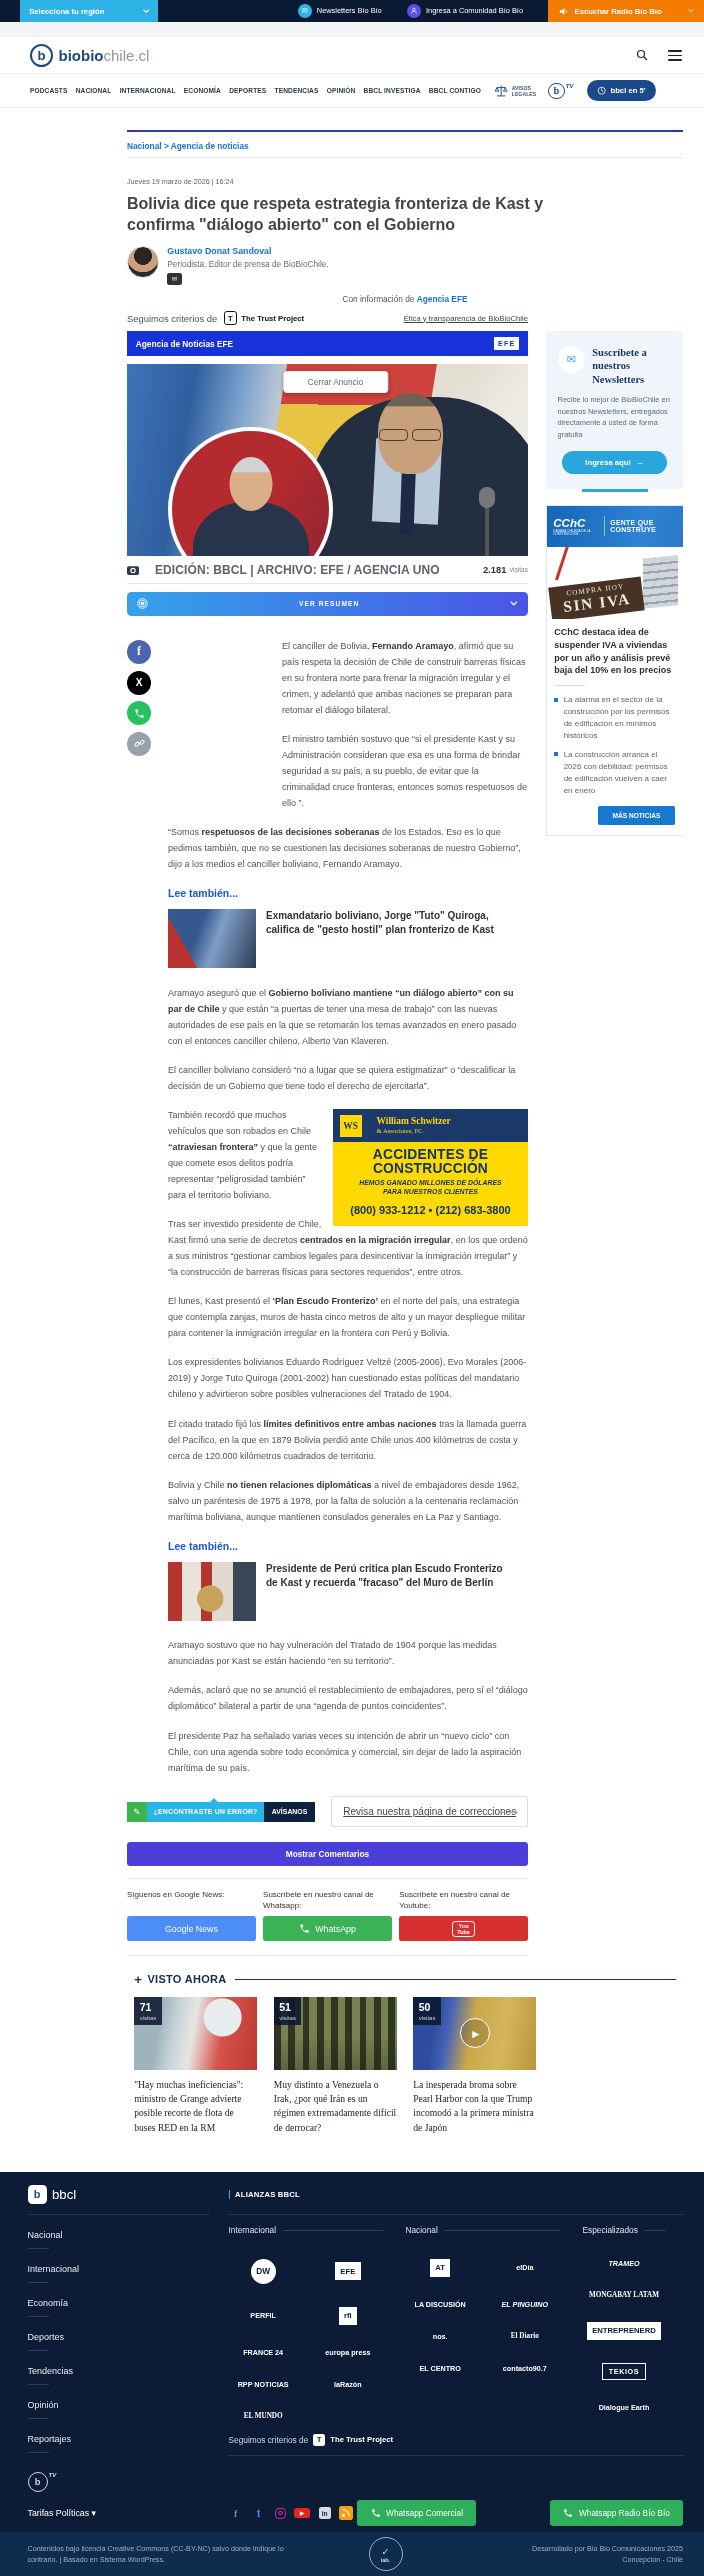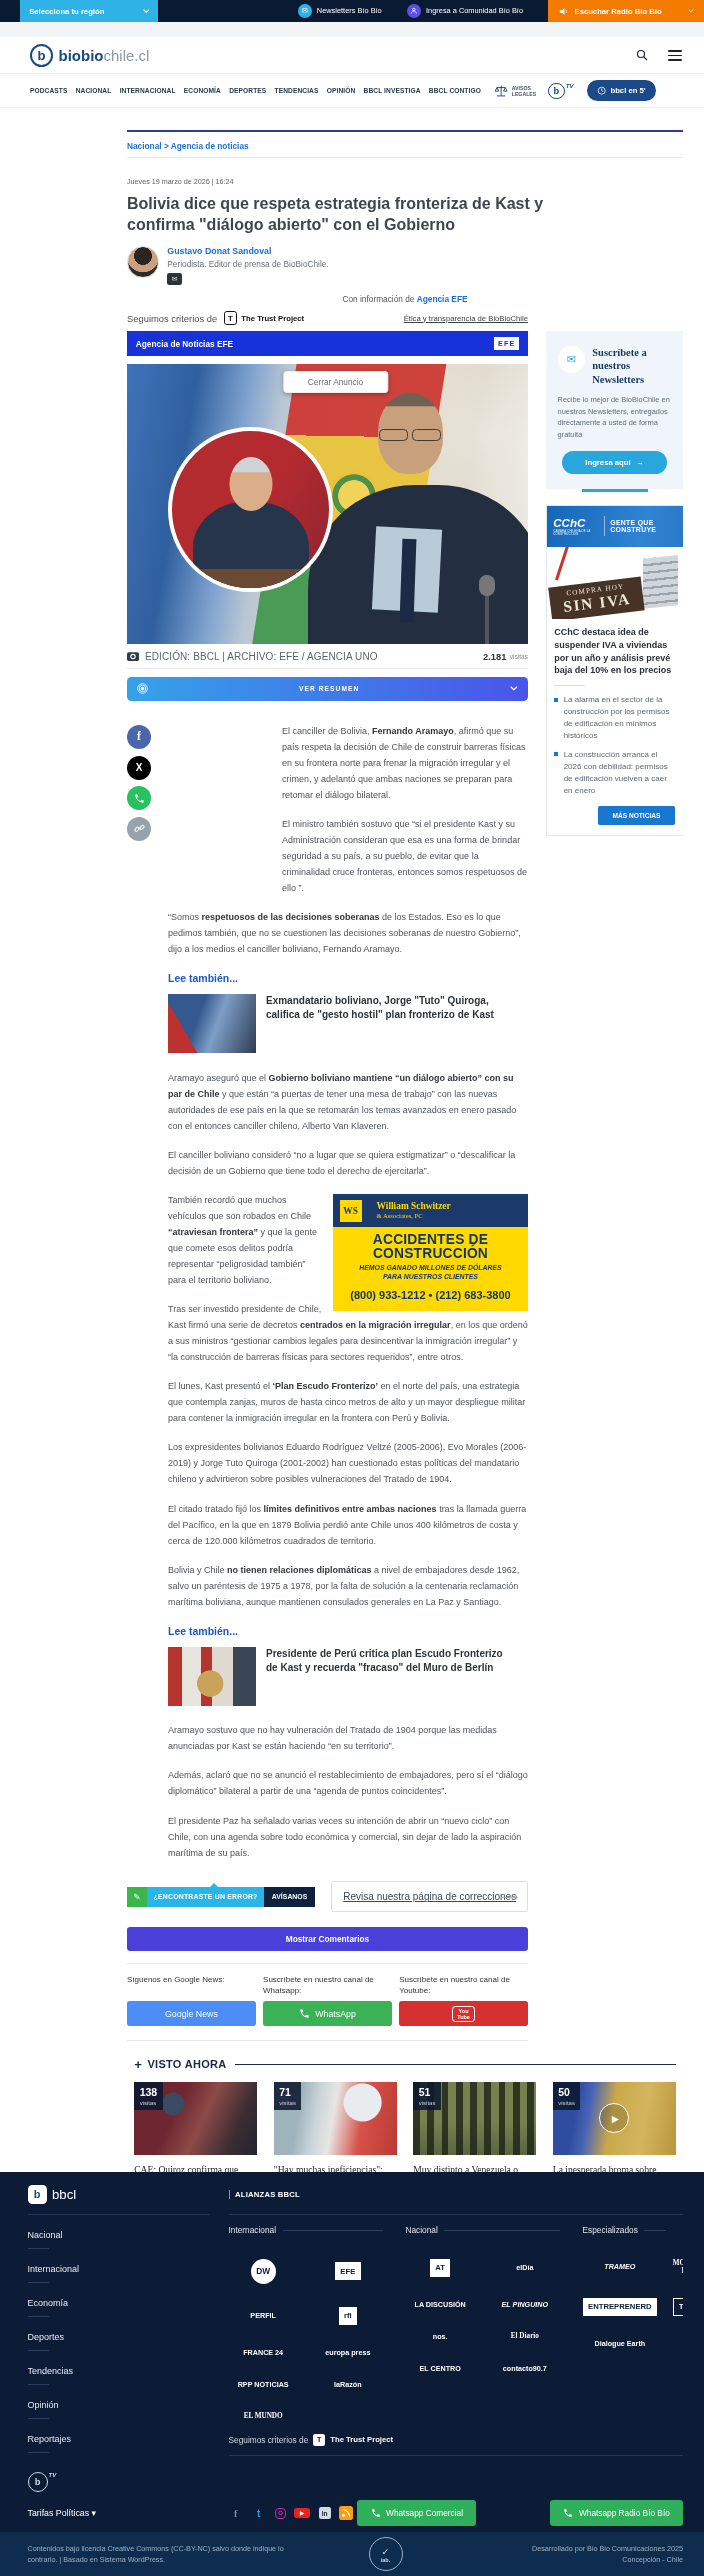--- a/index.html
+++ b/index.html
@@ -67,21 +67,21 @@
   .ethics { margin-left:auto; font-size:7.7px; color:#3c434b; text-decoration:underline; }
 
   .columns { display:flex; margin-top:6.6px; }
   .main-col { width:401px; flex:none; }
   .sidebar { width:138px; margin-left:17.6px; flex:none; }
 
   
   .efe-banner { height:25px; background:#1632d8; display:flex; align-items:center; padding:0 8.8px; color:#fff;gap:48px; }
   .efe-banner .t { font-size:8.3px; font-weight:bold; }
   .efe-logo { margin-left:auto; background:#fff; color:#1632d8; font-weight:900; font-size:7.2px; padding:2.2px 3.9px; letter-spacing:1.1px; }
-  .hero { position:relative; margin-top:7.7px; height:280px; overflow:hidden;
+  .hero { position:relative; margin-top:7.7px; height:192px; overflow:hidden;
     background: radial-gradient(circle at 90% 25%, rgba(255,255,255,.4), transparent 35%),
       linear-gradient(100deg,#3f74ba 0%,#2f5f9e 16%,#7fa3cf 28%,#b9c6d4 36%,#e3dccb 55%,#d9d2c2 80%,#efece4 100%); }
   .flag { position:absolute; left:36%; top:-22px; width:37%; height:135%; transform:rotate(9deg);
     background:linear-gradient(172deg,#cd3a35 0 26%,#e9c33c 26% 58%,#43984f 58% 100%); opacity:.95; }
   .crest { position:absolute; left:50%; top:38%; width:52px; height:52px; border-radius:50%;
     background:radial-gradient(circle,#f2d55c 0 42%,#3f8a4a 44% 58%,#e9c33c 60% 100%); opacity:.9; }
   .minister { position:absolute; right:-16.5px; bottom:-72px; width:237px; height:231px; border-radius:45% 45% 0 0; background:#232f40; }
   .m-shirt { position:absolute; right:88px; bottom:33px; width:66px; height:83px; background:#b9cad8; transform:rotate(3deg); }
   .m-tie { position:absolute; right:113px; bottom:22px; width:14.3px; height:83px; background:#1d2a45; transform:rotate(2deg); }
   .m-head { position:absolute; right:85px; top:29px; width:65px; height:81px; border-radius:48% 48% 44% 44%;
@@ -93,21 +93,21 @@
   .inset { position:absolute; left:41px; top:63px; width:165px; height:165px; border-radius:50%; border:4.4px solid #fff;
     overflow:hidden; background:linear-gradient(120deg,#b32a2f 0 55%,#8e2430 100%); }
   .in-man { position:absolute; left:50%; transform:translateX(-50%); bottom:-16.5px; width:116px; height:102px; border-radius:45% 45% 0 0; background:#27354c; }
   .in-head { position:absolute; left:50%; transform:translateX(-50%); bottom:77px; width:43px; height:54px; border-radius:50%;
     background:linear-gradient(#cfd3d6 0 28%,#d9ae88 29% 100%); }
   .in-desk { position:absolute; left:0; bottom:0; width:100%; height:19px; background:#6b4a33; }
   .close-ad { position:absolute; top:6.6px; left:52%; transform:translateX(-50%); background:#fff; border:0.6px solid #eee;
     border-radius:3.3px; padding:5px 24px; font-size:8.3px; color:#666; box-shadow:0 1.1px 4.4px rgba(0,0,0,.25); }
 
   .caption-row { display:flex; align-items:center; padding:6.6px 0; border-bottom:0.6px solid #e8e8e8; }
-  .caption-text { font-size:10px; color:#5b646d; margin-left:6px; letter-spacing:0.1px; }
+  .caption-text { font-size:12px; color:#5b646d; margin-left:16px; letter-spacing:0.1px;font-weight:bold; }
   .visits { margin-left:auto; font-size:9.4px; font-weight:bold; color:#333; }
   .visits-label { font-size:6.6px; color:#888; margin-left:3.3px; font-weight:normal; }
 
   .resumen { margin-top:7.7px; width:100%; height:24px; border:none; border-radius:4.4px;
     background:linear-gradient(90deg,#35a2e8,#4a55e8); color:#fff; font-weight:bold; letter-spacing:1.1px; font-size:6.6px;
     display:flex; align-items:center; padding:0 10px; }
   .resumen .mid { flex:1; text-align:center; }
 
   
   .body-wrap { position:relative; margin-top:22px; padding-left:41px; }
@@ -607,30 +607,20 @@
   </div>
 
   <section class="visto-sec">
     <div class="visto-head">
       <span class="plus">+</span>
       <span class="visto-title">VISTO AHORA</span>
       <span class="visto-line"></span>
     </div>
     <div class="visto-grid" id="visto-grid">
         <a class="v-card">
-    <span class="v-img v-img-0" style="display:block;">
-      <span class="v-badge" style="display:inline-block;">
-        <span class="v-num" style="display:block;">138</span>
-        <span class="v-vl" style="display:block;">visitas</span>
-      </span>
-
-    </span>
-    <span class="v-title" style="display:block;">CAE: Quiroz confirma que instruyó cobros a personas deudoras con sueldos sobre $1,5 millones bruto</span>
-  </a>
-        <a class="v-card">
     <span class="v-img v-img-1" style="display:block;">
       <span class="v-badge" style="display:inline-block;">
         <span class="v-num" style="display:block;">71</span>
         <span class="v-vl" style="display:block;">visitas</span>
       </span>
 
     </span>
     <span class="v-title" style="display:block;">"Hay muchas ineficiencias": ministro de Grange advierte posible recorte de flota de buses RED en la RM</span>
   </a>
         <a class="v-card">
@@ -740,21 +730,21 @@
               <a class="f-logo-chip lg-serif">El Diario</a>
               <a class="f-logo-chip lg-plain">EL CENTRO</a>
               <a class="f-logo-chip lg-plain">contacto90.7</a>
             </div>
   </div>
           <div class="f-group f-group-c">
     <div class="g-head">
               <span class="g-label">Especializados</span>
               <span class="line"></span>
             </div>
-    <div class="g-grid" style="grid-template-columns: repeat(2, 1fr);">
+    <div class="g-grid" style="grid-template-columns: repeat(1, 1fr);">
               <a class="f-logo-chip lg-italic">TRAMEO</a>
               <a class="f-logo-chip lg-serif">MONGABAY LATAM</a>
               <a class="f-logo-chip lg-plate">ENTREPRENERD</a>
               <a class="f-logo-chip lg-outline">TEKIOS</a>
               <a class="f-logo-chip lg-plain">Dialogue Earth</a>
             </div>
   </div>
         </div>
       <div class="f-trust">
         <span class="pre">Seguimos criterios de</span>

